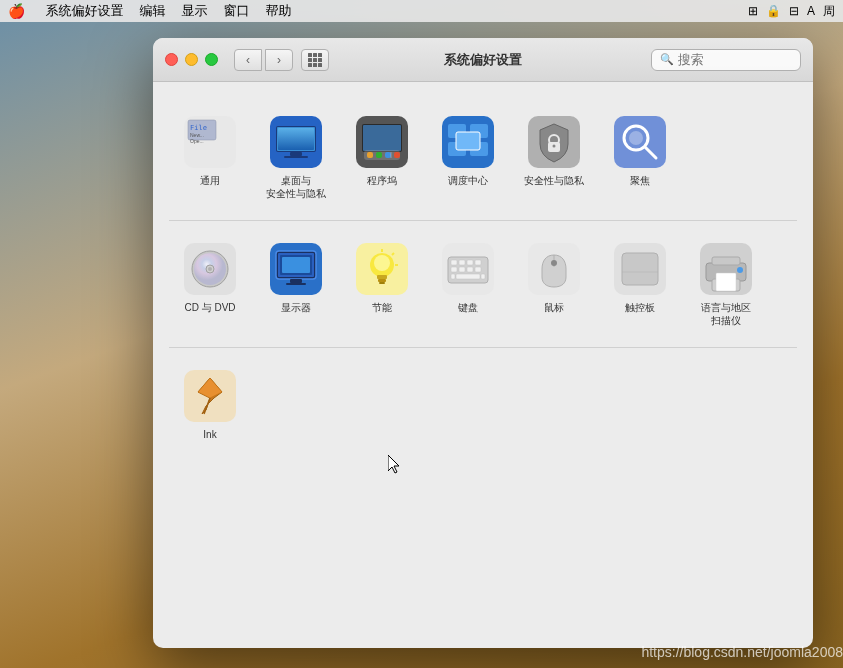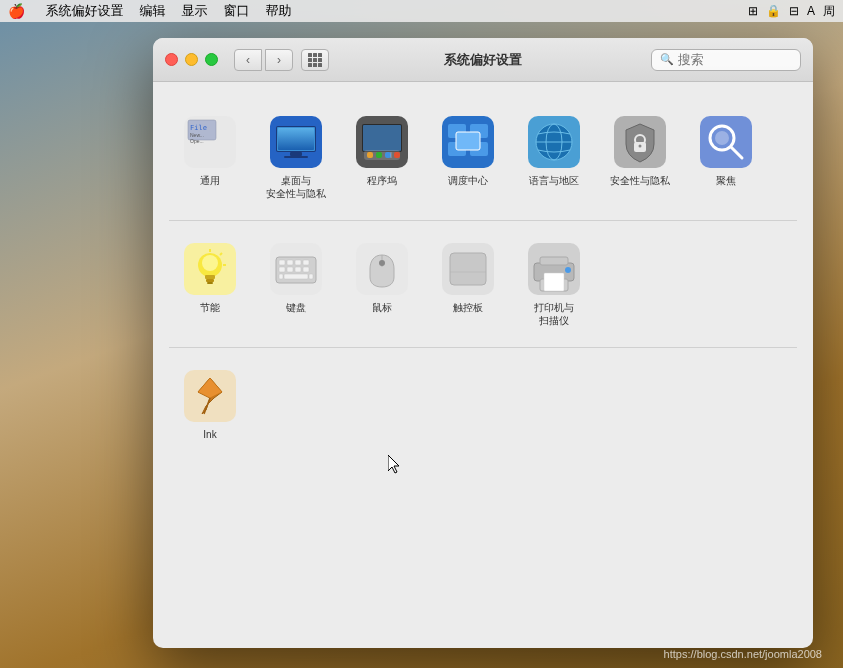--- a/index.html
+++ b/index.html
@@ -162,22 +162,22 @@
     
     .cursor {
       position: absolute;
       width: 12px; height: 18px;
       z-index: 999;
       pointer-events: none;
     }
 
     .watermark {
       position: absolute;
-      bottom: 8px; right: 21px;
-      font-size: 11px;
+      bottom: 8px; right: 0;
+      font-size: 14px;
       color: rgba(255,255,255,0.7);
       z-index: 50;
     }
   </style>
 </head>
 <body>
 
 <div class="menubar">
   <span class="menubar-apple">🍎</span>
   <span class="menubar-item">系统偏好设置</span>
@@ -291,33 +291,20 @@
               <rect x="6" y="8" width="18" height="14" rx="2" fill="#4a9ae8"></rect>
               <rect x="28" y="8" width="18" height="14" rx="2" fill="#4a9ae8"></rect>
               <rect x="6" y="26" width="18" height="14" rx="2" fill="#4a9ae8"></rect>
               <rect x="28" y="26" width="18" height="14" rx="2" fill="#4a9ae8"></rect>
               <rect x="14" y="16" width="24" height="18" rx="2" fill="#70b8f8" stroke="#fff" stroke-width="1"></rect>
             </svg>
           </div>
           <span class="pref-label">调度中心</span>
         </div>
 
-        <div class="pref-item">
-          <div class="pref-icon">
-            <svg width="52" height="52" viewBox="0 0 52 52">
-              <rect width="52" height="52" rx="10" fill="#4a9fd4"></rect>
-              <circle cx="26" cy="26" r="18" fill="#1a70b0" stroke="#6abde8" stroke-width="1"></circle>
-              <ellipse cx="26" cy="26" rx="8" ry="18" fill="none" stroke="#6abde8" stroke-width="1"></ellipse>
-              <line x1="8" y1="26" x2="44" y2="26" stroke="#6abde8" stroke-width="1"></line>
-              <path d="M10 18 Q26 14 42 18" stroke="#6abde8" stroke-width="1" fill="none"></path>
-              <path d="M10 34 Q26 38 42 34" stroke="#6abde8" stroke-width="1" fill="none"></path>
-            </svg>
-          </div>
-          <span class="pref-label">语言与地区</span>
-        </div>
 
         <div class="pref-item">
           <div class="pref-icon">
             <svg width="52" height="52" viewBox="0 0 52 52">
               <rect width="52" height="52" rx="10" fill="#b0b0b0"></rect>
               <path d="M26 8 L40 14 L40 28 Q40 40 26 46 Q12 40 12 28 L12 14 Z" fill="#888" stroke="#666" stroke-width="1"></path>
               <rect x="20" y="26" width="12" height="10" rx="2" fill="#e8e8e8"></rect>
               <circle cx="26" cy="24" r="5" fill="none" stroke="#e8e8e8" stroke-width="2"></circle>
               <circle cx="26" cy="30" r="1.5" fill="#888"></circle>
             </svg>
@@ -337,21 +324,56 @@
           <span class="pref-label">聚焦</span>
         </div>
 
 
       </div>
     </div>
 
     <div class="section">
       <div class="icon-grid">
 
-
+        <div class="pref-item">
+          <div class="pref-icon">
+            <svg width="52" height="52" viewBox="0 0 52 52">
+              <rect width="52" height="52" rx="10" fill="#e0e0e0"></rect>
+              <circle cx="26" cy="26" r="18" fill="#c8c8c8" stroke="#a0a0a0" stroke-width="1"></circle>
+              <circle cx="26" cy="26" r="16" fill="url(#cdgrad)"></circle>
+              <defs>
+                <radialGradient id="cdgrad" cx="40%" cy="35%">
+                  <stop offset="0%" stop-color="#f0f0f8"></stop>
+                  <stop offset="30%" stop-color="#c8d0e8"></stop>
+                  <stop offset="60%" stop-color="#d8c8e0"></stop>
+                  <stop offset="100%" stop-color="#b8b8d0"></stop>
+                </radialGradient>
+              </defs>
+              <circle cx="26" cy="26" r="4" fill="#d0d0d0" stroke="#a0a0a0" stroke-width="1"></circle>
+              <circle cx="26" cy="26" r="2" fill="#b0b0b0"></circle>
+            </svg>
+          </div>
+          <span class="pref-label">CD 与 DVD</span>
+        </div>
+
+        <div class="pref-item">
+          <div class="pref-icon">
+            <svg width="52" height="52" viewBox="0 0 52 52">
+              <rect width="52" height="52" rx="10" fill="#2a70c8"></rect>
+              <rect x="6" y="8" width="40" height="28" rx="3" fill="#1a3060" stroke="#4a8ae8" stroke-width="1.5"></rect>
+              <rect x="8" y="10" width="36" height="24" rx="1" fill="#2a60c0"></rect>
+              <rect x="10" y="12" width="32" height="20" rx="1" fill="#1a4a9a"></rect>
+
+              <rect x="12" y="14" width="28" height="16" rx="1" fill="#3a90e0"></rect>
+              <rect x="20" y="36" width="12" height="4" rx="1" fill="#1a3060"></rect>
+              <rect x="16" y="40" width="20" height="2" rx="1" fill="#1a3060"></rect>
+            </svg>
+          </div>
+          <span class="pref-label">显示器</span>
+        </div>
 
         <div class="pref-item">
           <div class="pref-icon">
             <svg width="52" height="52" viewBox="0 0 52 52">
               <rect width="52" height="52" rx="10" fill="#f8f0a0"></rect>
 
               <circle cx="26" cy="22" r="12" fill="#f8e840"></circle>
               <rect x="21" y="32" width="10" height="4" rx="1" fill="#c8a820"></rect>
               <rect x="22" y="36" width="8" height="3" rx="1" fill="#b89010"></rect>
               <rect x="23" y="39" width="6" height="2" rx="1" fill="#a08008"></rect>
@@ -418,21 +440,21 @@
 
               <rect x="6" y="20" width="40" height="18" rx="3" fill="#b8b8b8" stroke="#999" stroke-width="1"></rect>
               <rect x="12" y="14" width="28" height="8" rx="2" fill="#c8c8c8" stroke="#aaa" stroke-width="1"></rect>
               <rect x="12" y="36" width="28" height="12" rx="2" fill="#d0d0d0" stroke="#aaa" stroke-width="1"></rect>
 
               <rect x="16" y="30" width="20" height="18" rx="1" fill="white" stroke="#ccc" stroke-width="0.5"></rect>
 
               <circle cx="40" cy="27" r="3" fill="#4a9ae8"></circle>
             </svg>
           </div>
-          <span class="pref-label" style="white-space:pre-line">打印机与
+          <span class="pref-label" style="white-space:pre-line">语言与地区
 扫描仪</span>
         </div>
 
 
       </div>
     </div>
 
     <div class="section">
       <div class="icon-grid">
 

